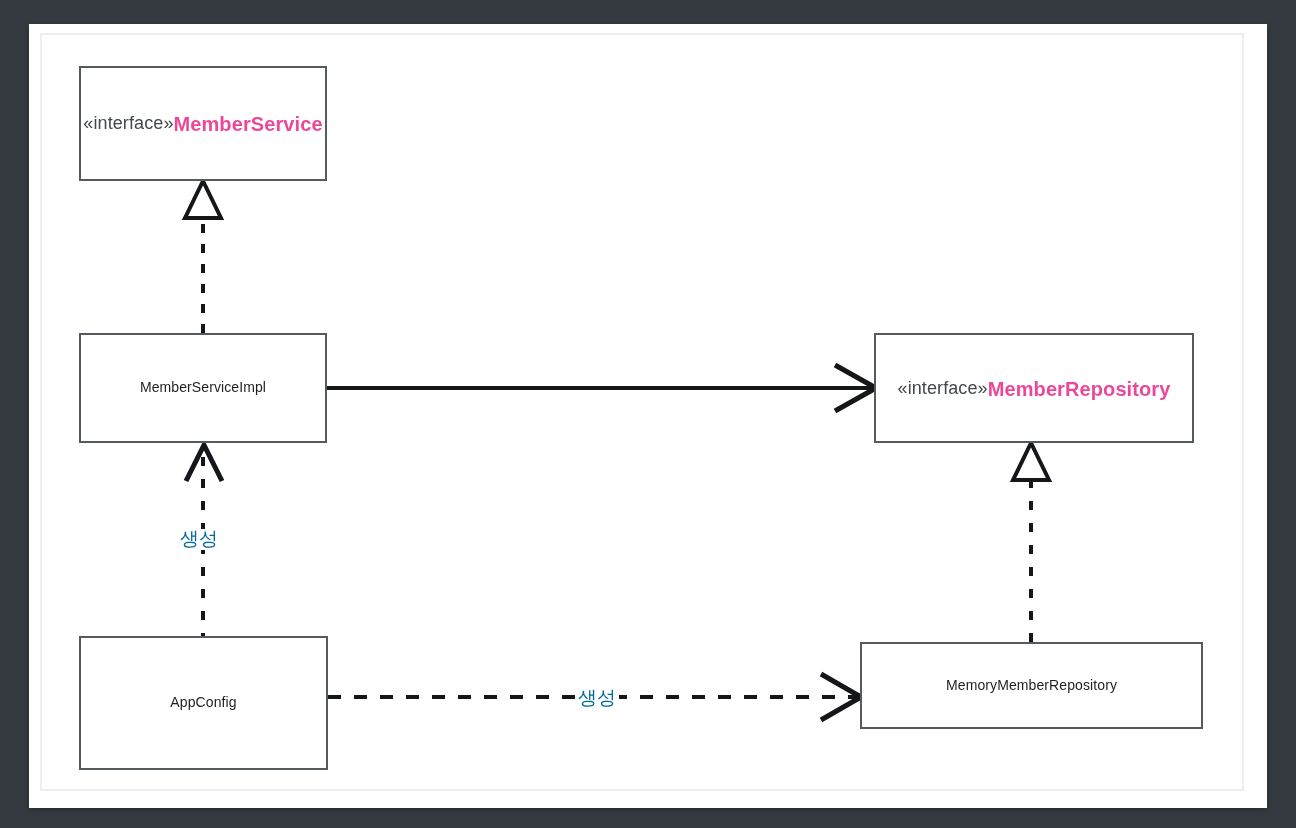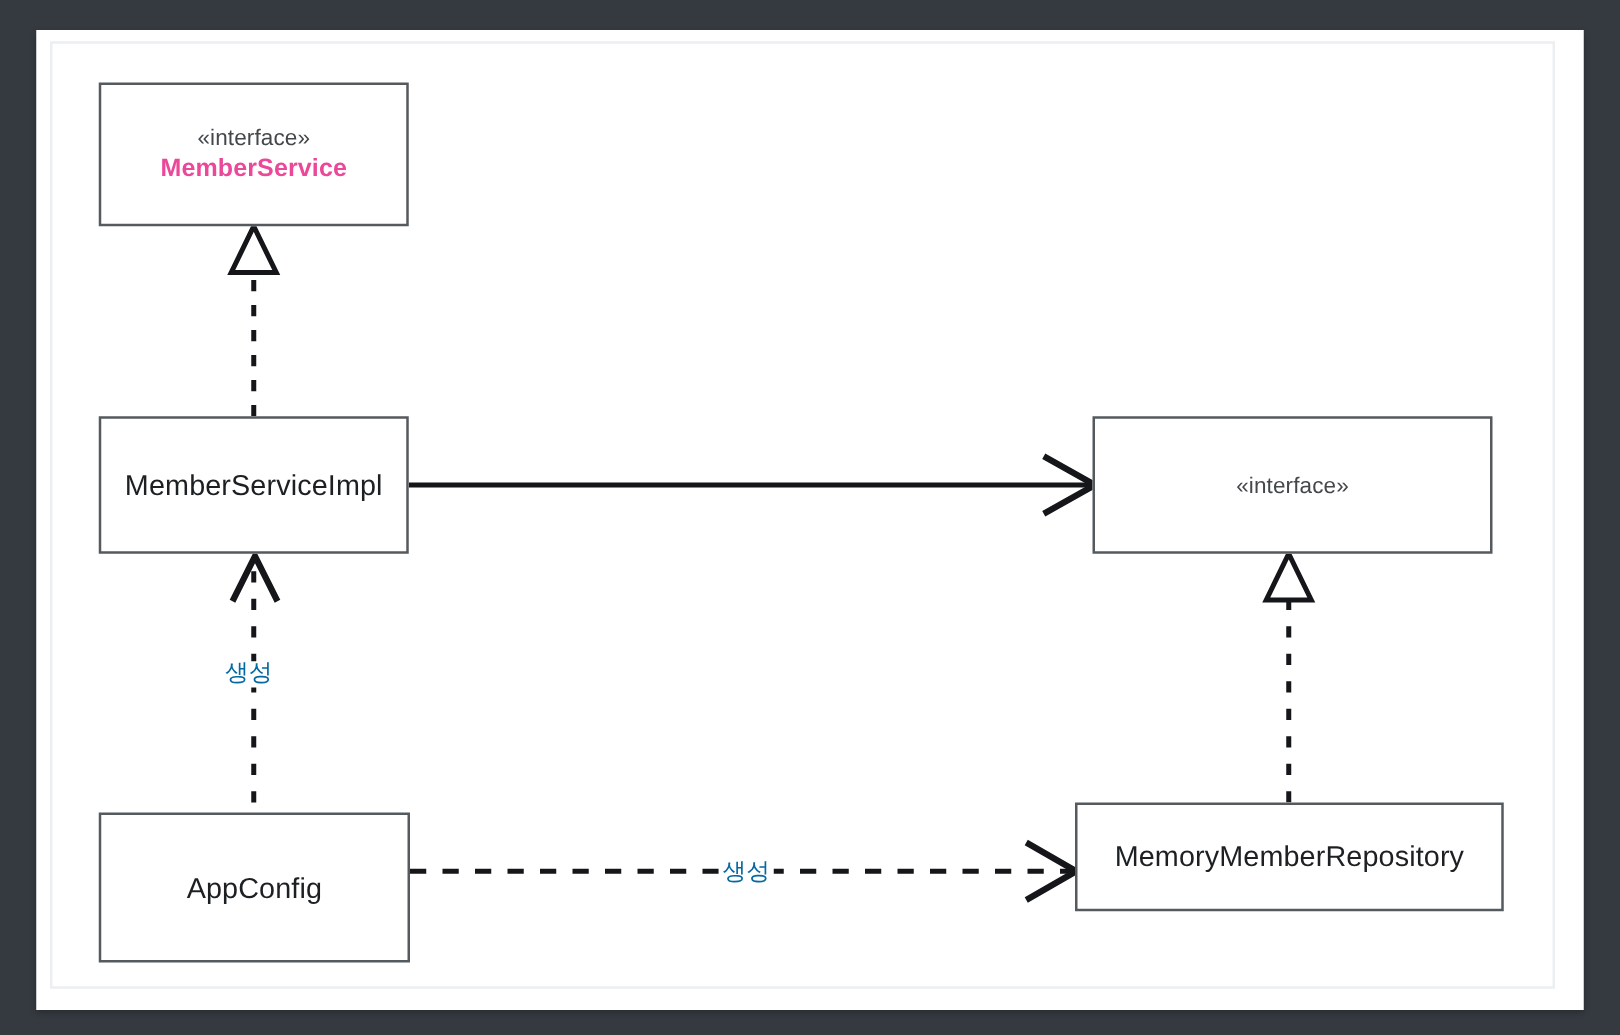--- a/index.html
+++ b/index.html
@@ -47,21 +47,20 @@
     width: 1238px;
     height: 784px;
   }
   
   .uml-box {
     position: absolute;
     box-sizing: border-box;
     background: #ffffff;
     border: 2px solid #555a5e;
     display: flex;
-    flex-direction: column;
     align-items: center;
     justify-content: center;
     text-align: center;
     line-height: 1.25;
   }
   .stereotype {
     font-size: 18px;
     font-weight: 400;
     color: #44484b;
     letter-spacing: 0.1px;
@@ -70,28 +69,28 @@
   .cls-name {
     font-size: 20px;
     font-weight: 700;
     color: #ec4899;
     letter-spacing: 0.1px;
     display: block;
     margin-top: 2px;
   }
   .cls-name.plain {
     font-weight: 400;
-    font-size: 23px;
+    font-size: 14px;
     color: #1d2023;
     margin-top: 0;
   }
   #box-member-service       { left: 50px;  top: 42px;  width: 248px; height: 115px; }
   #box-member-service-impl  { left: 50px;  top: 309px; width: 248px; height: 110px; }
   #box-member-repository    { left: 845px; top: 309px; width: 320px; height: 110px; }
-  #box-app-config           { left: 50px;  top: 626px; width: 249px; height: 120px; }
+  #box-app-config           { left: 50px;  top: 612px; width: 249px; height: 134px; }
   #box-memory-member-repo   { left: 831px; top: 618px; width: 343px; height: 87px; }
 
   
   #connectors {
     position: absolute;
     left: 0;
     top: 0;
     width: 1238px;
     height: 784px;
     pointer-events: none;
@@ -165,20 +164,21 @@
         <span class="stereotype">«interface»</span>
         <span class="cls-name">MemberService</span>
       </div>
 
       <div class="uml-box" id="box-member-service-impl">
         <span class="cls-name plain">MemberServiceImpl</span>
       </div>
 
       <div class="uml-box" id="box-member-repository">
         <span class="stereotype">«interface»</span>
+        <span class="cls-name">MemberRepository</span>
       </div>
 
       <div class="uml-box" id="box-app-config">
         <span class="cls-name plain">AppConfig</span>
       </div>
 
       <div class="uml-box" id="box-memory-member-repo">
         <span class="cls-name plain">MemoryMemberRepository</span>
       </div>
 

